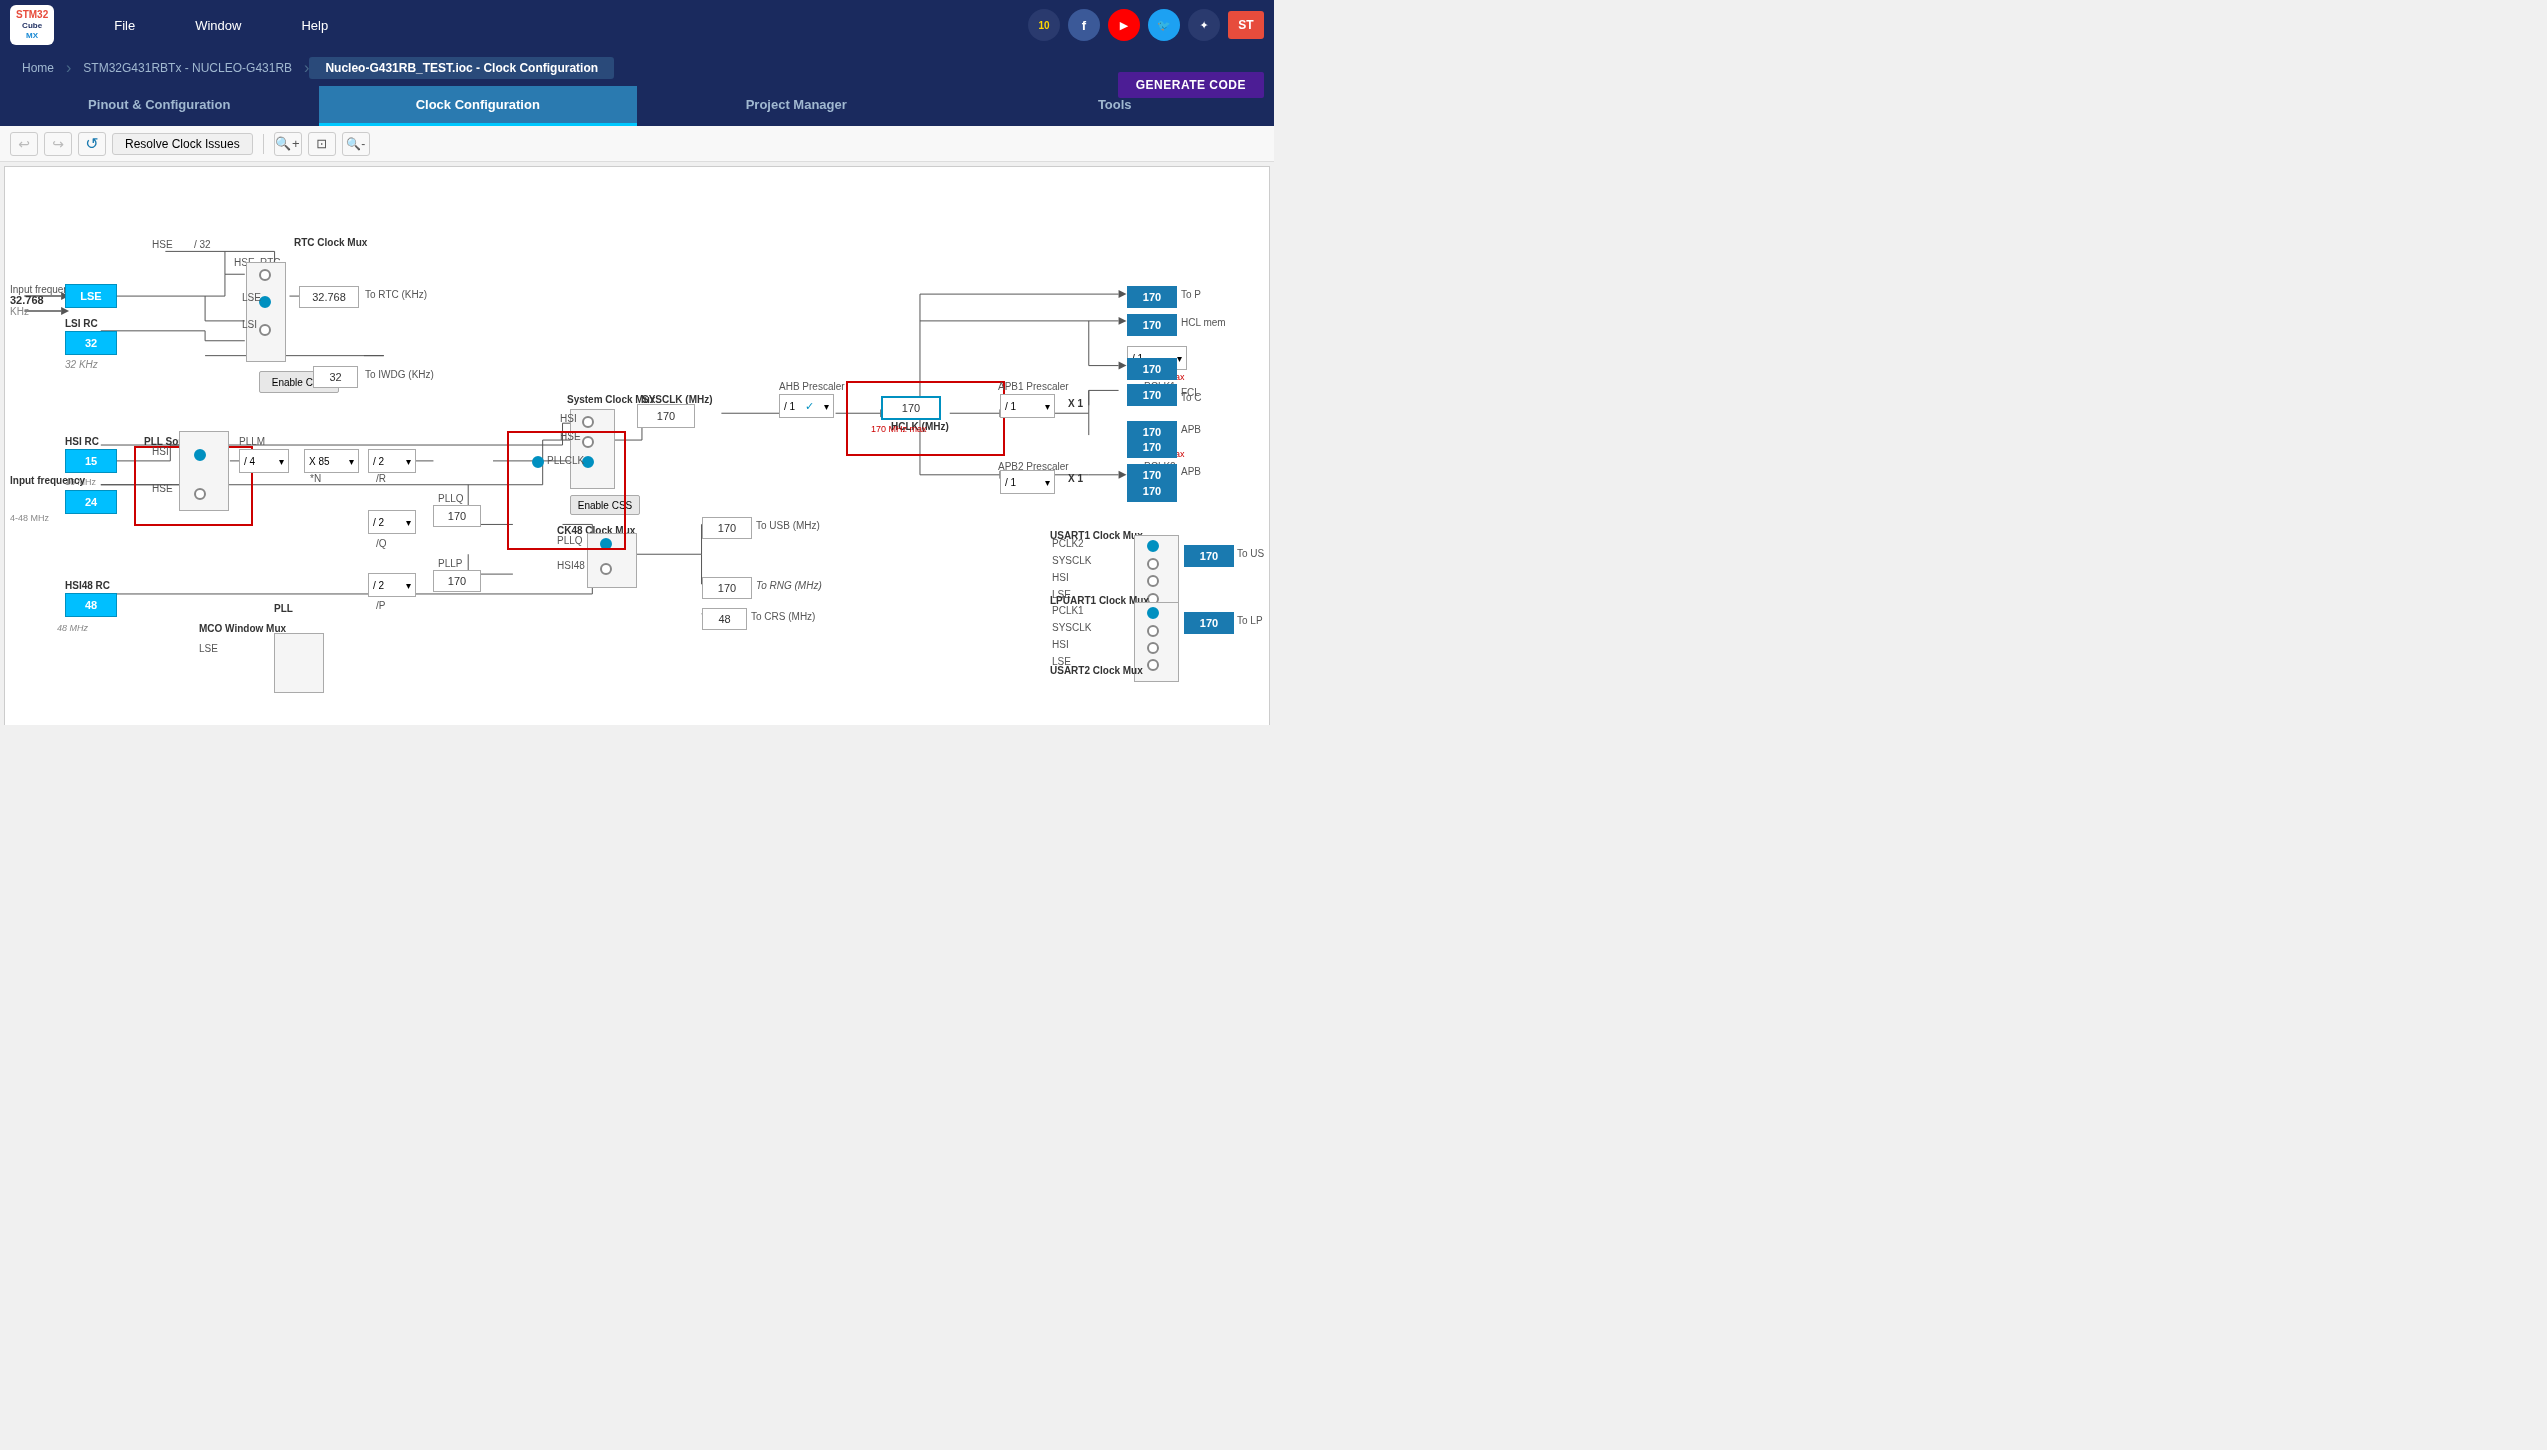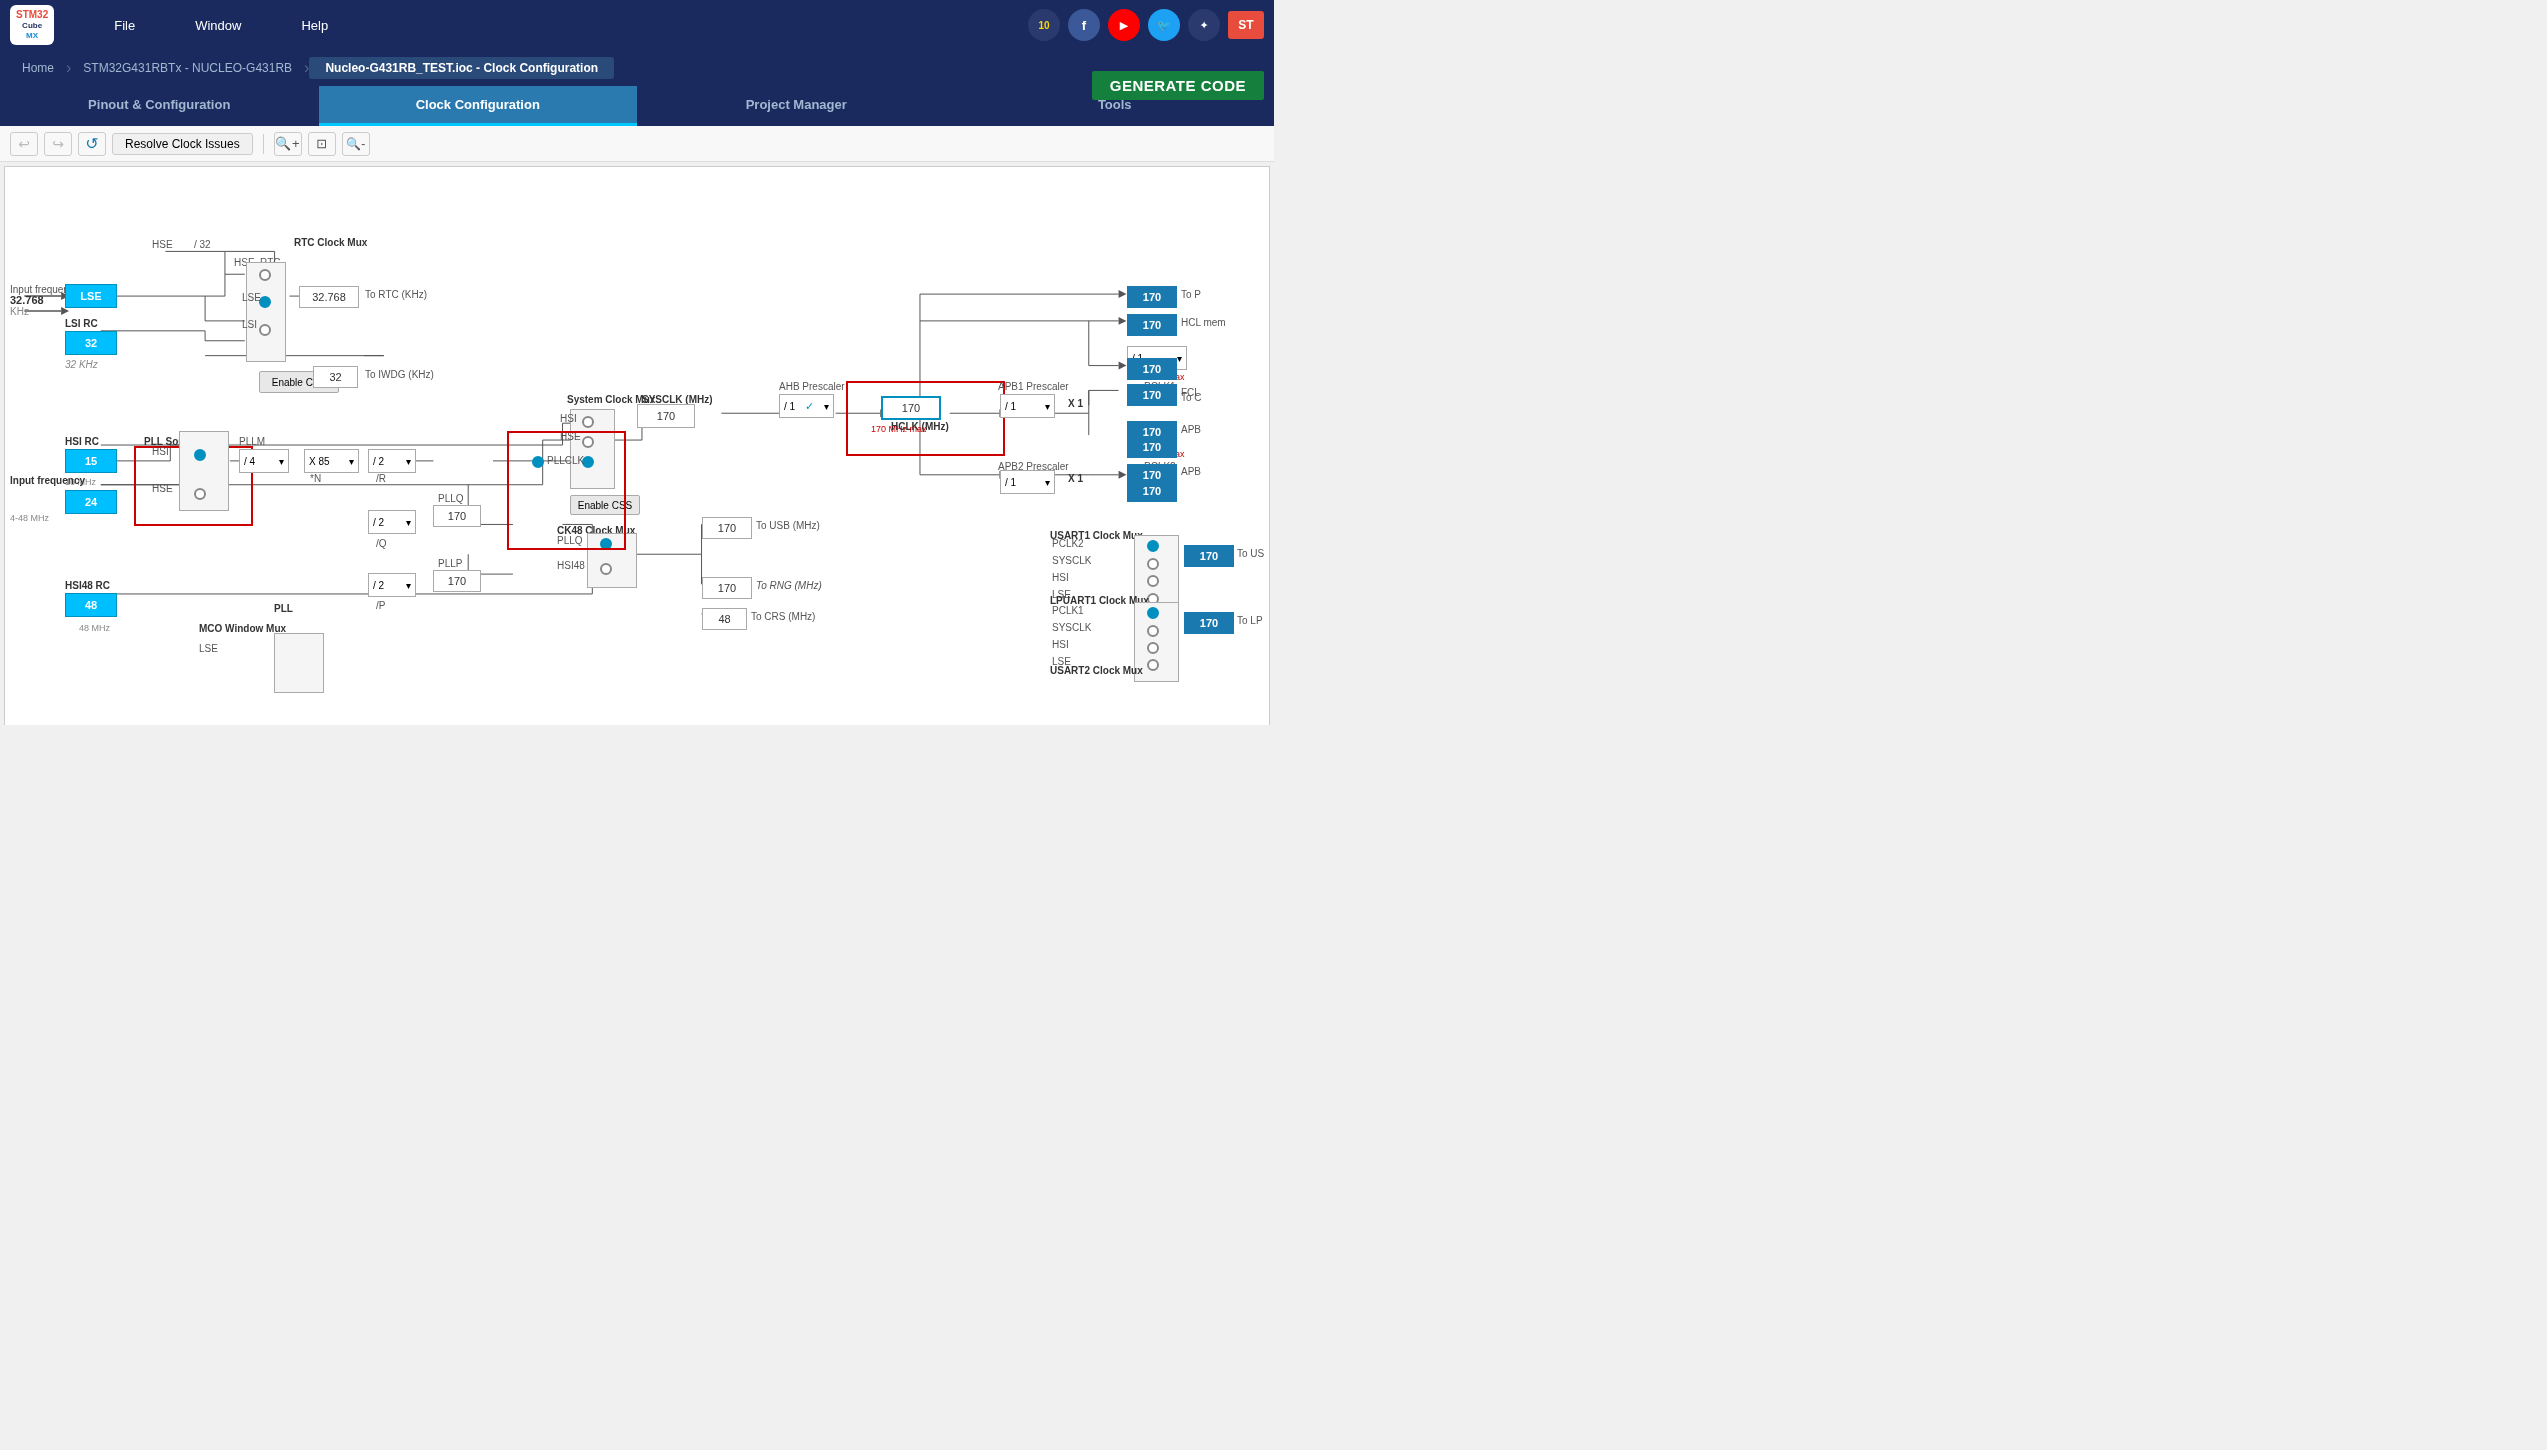--- a/index.html
+++ b/index.html
@@ -76,25 +76,25 @@
     .breadcrumb-main {
       background: #2a4a7a;
       color: white;
       padding: 4px 16px;
       border-radius: 3px;
       font-size: 12px;
       font-weight: bold;
     }
     #generate-code-btn {
       margin-left: auto;
-      background: #15803d;
+      background: #4c1d95;
       color: white;
       border: none;
       padding: 6px 18px;
-      font-size: 15px;
+      font-size: 12px;
       font-weight: bold;
       cursor: pointer;
       border-radius: 2px;
       letter-spacing: 0.5px;
       margin-top: 34px;
     }
 
     
     #tab-bar {
       display: flex;
@@ -632,21 +632,21 @@
     <div class="clk-dropdown" style="left:363px; top:406px; width:48px; height:24px;">
       <span>/ 2</span>
       <span>▾</span>
     </div>
     <div class="clk-label" style="left:371px; top:433px;">/P</div>
 
     <div class="clk-label bold" style="left:269px; top:436px;">PLL</div>
 
     <div class="clk-label bold" style="left:60px; top:413px;">HSI48 RC</div>
     <div class="clk-input-box" style="left:60px; top:426px; width:52px; height:24px;">48</div>
-    <div class="clk-label small" style="left:74px; top:456px;">48 MHz</div>
+    <div class="clk-label small" style="left:52px; top:456px;font-style:italic;">48 MHz</div>
 
     <div class="clk-label bold" style="left:552px; top:358px;">CK48 Clock Mux</div>
 
     <div class="mux-box" style="left:582px; top:366px; width:50px; height:55px;"></div>
 
     <div class="clk-radio selected" style="left:595px; top:371px;"></div>
     <div class="clk-radio" style="left:595px; top:396px;"></div>
     <div class="clk-label" style="left:552px; top:368px;">PLLQ</div>
     <div class="clk-label" style="left:552px; top:393px;">HSI48</div>
 

